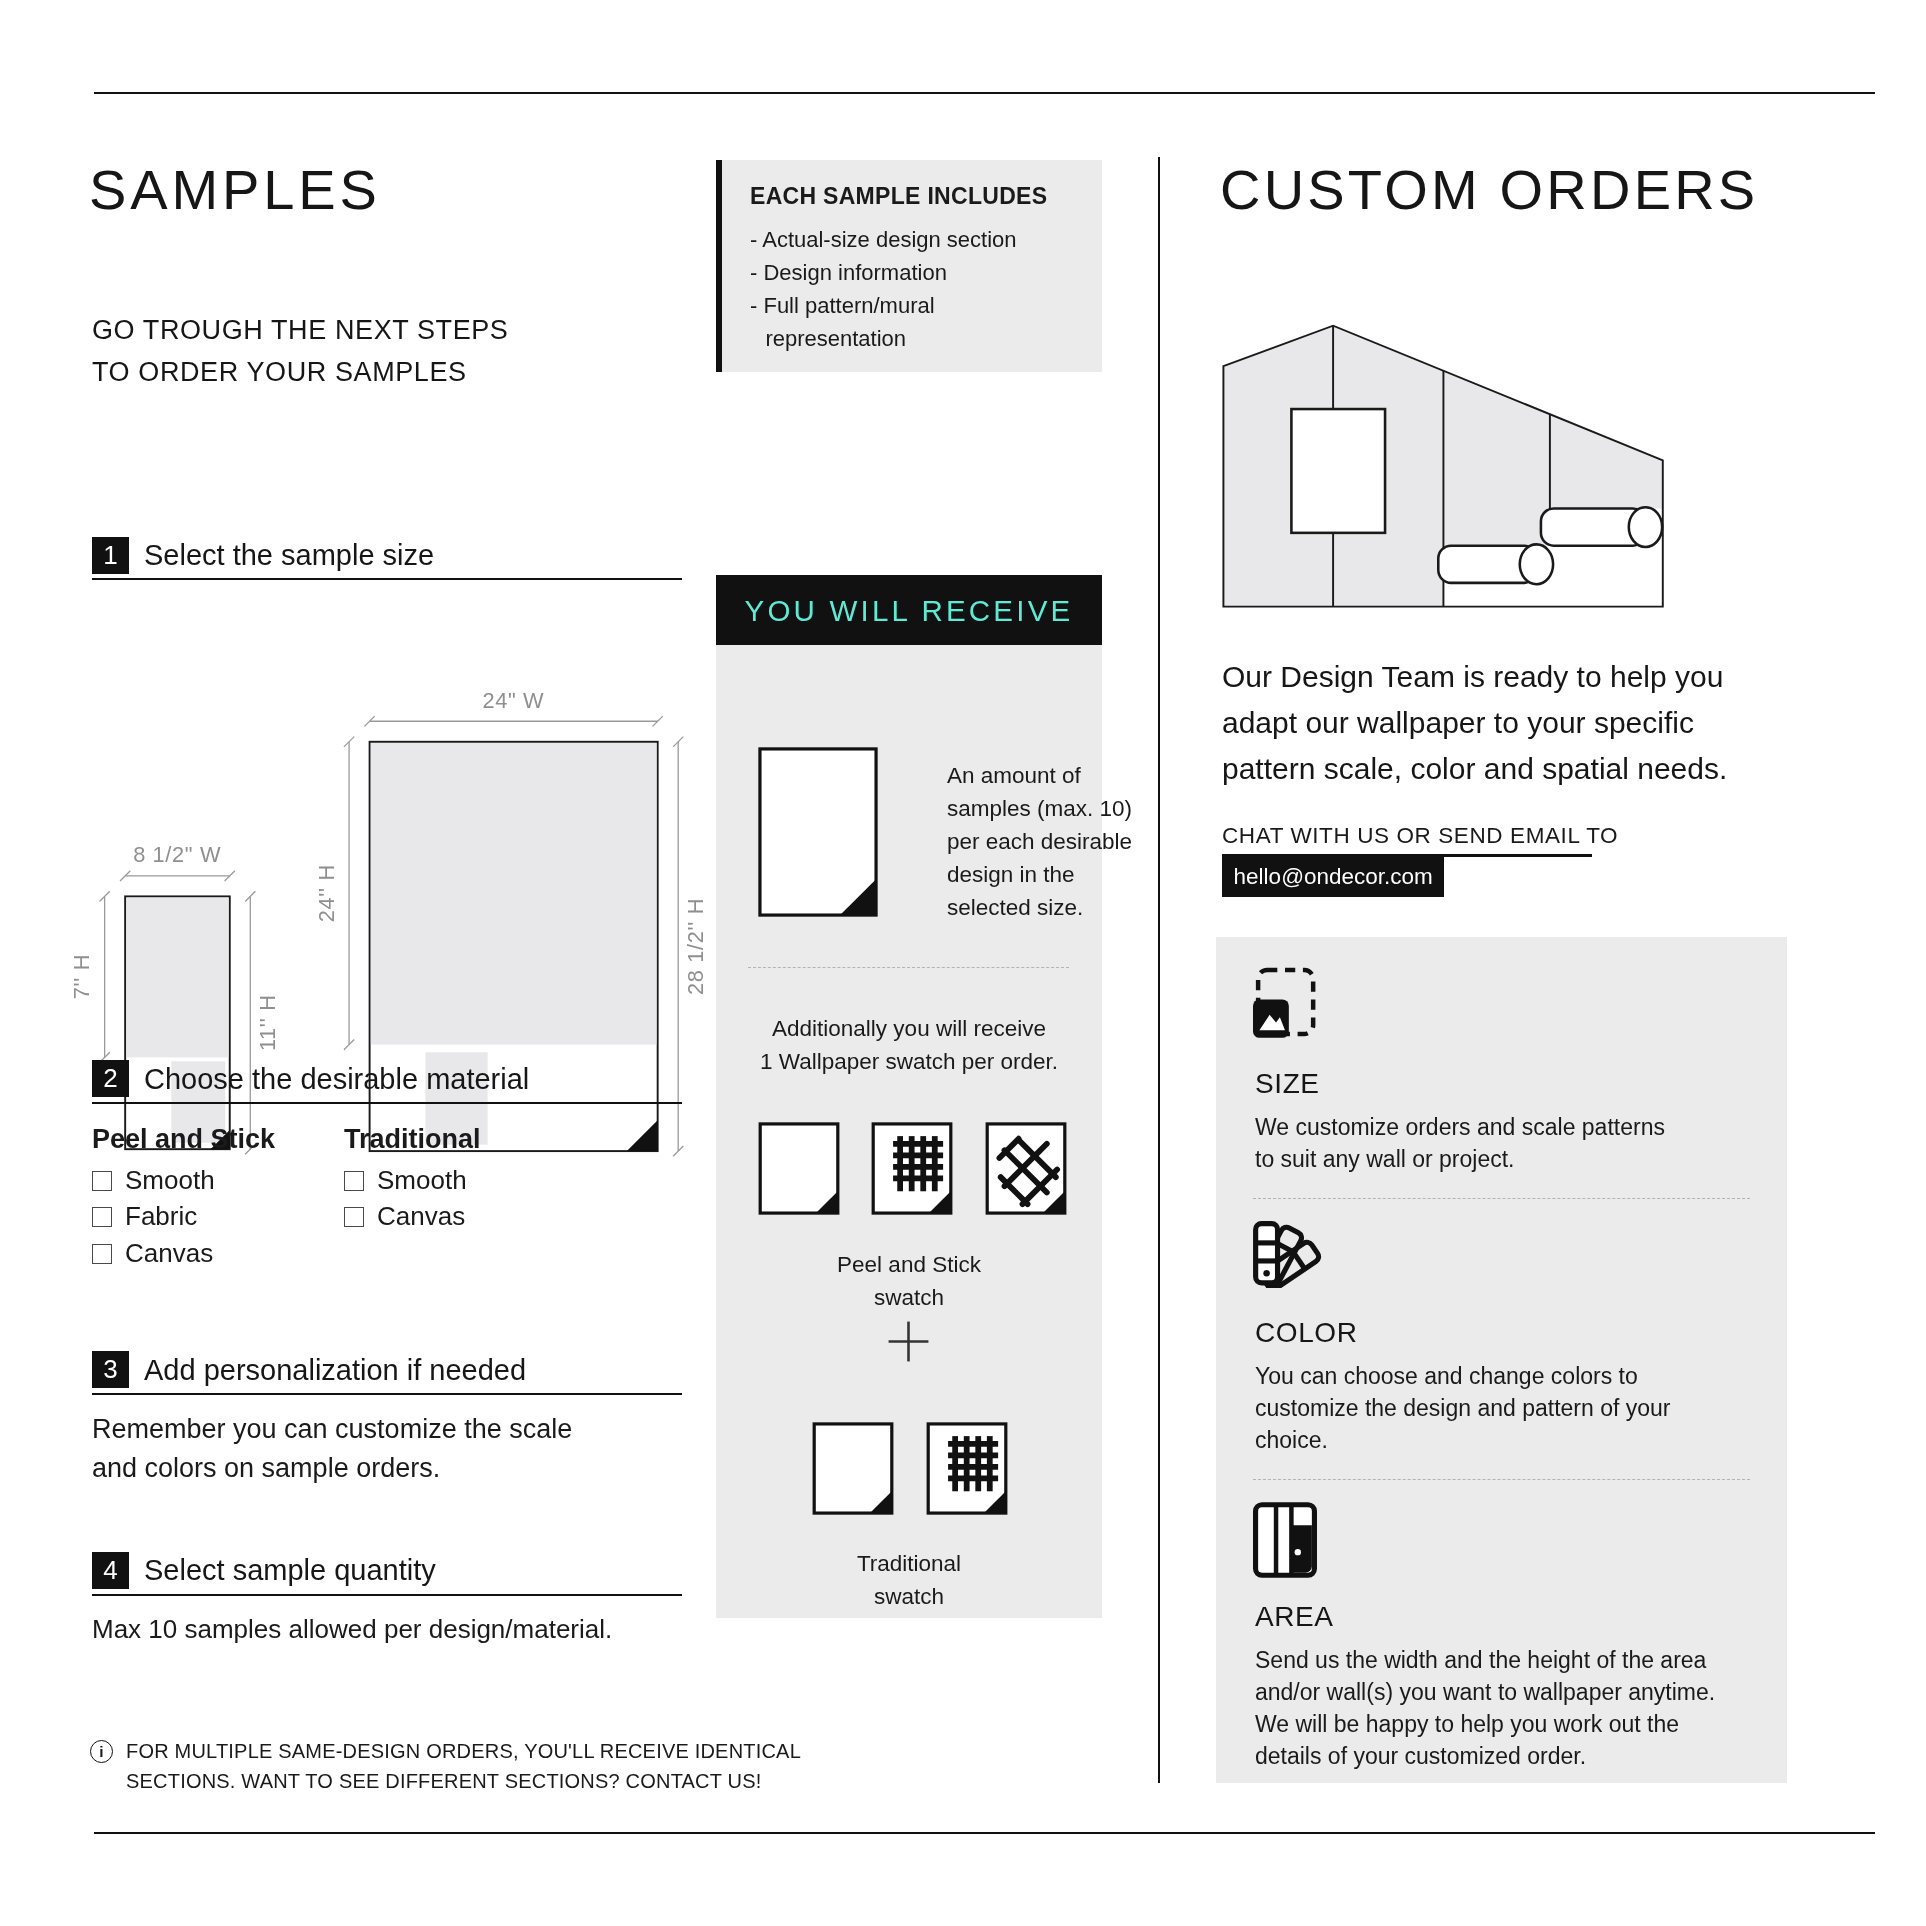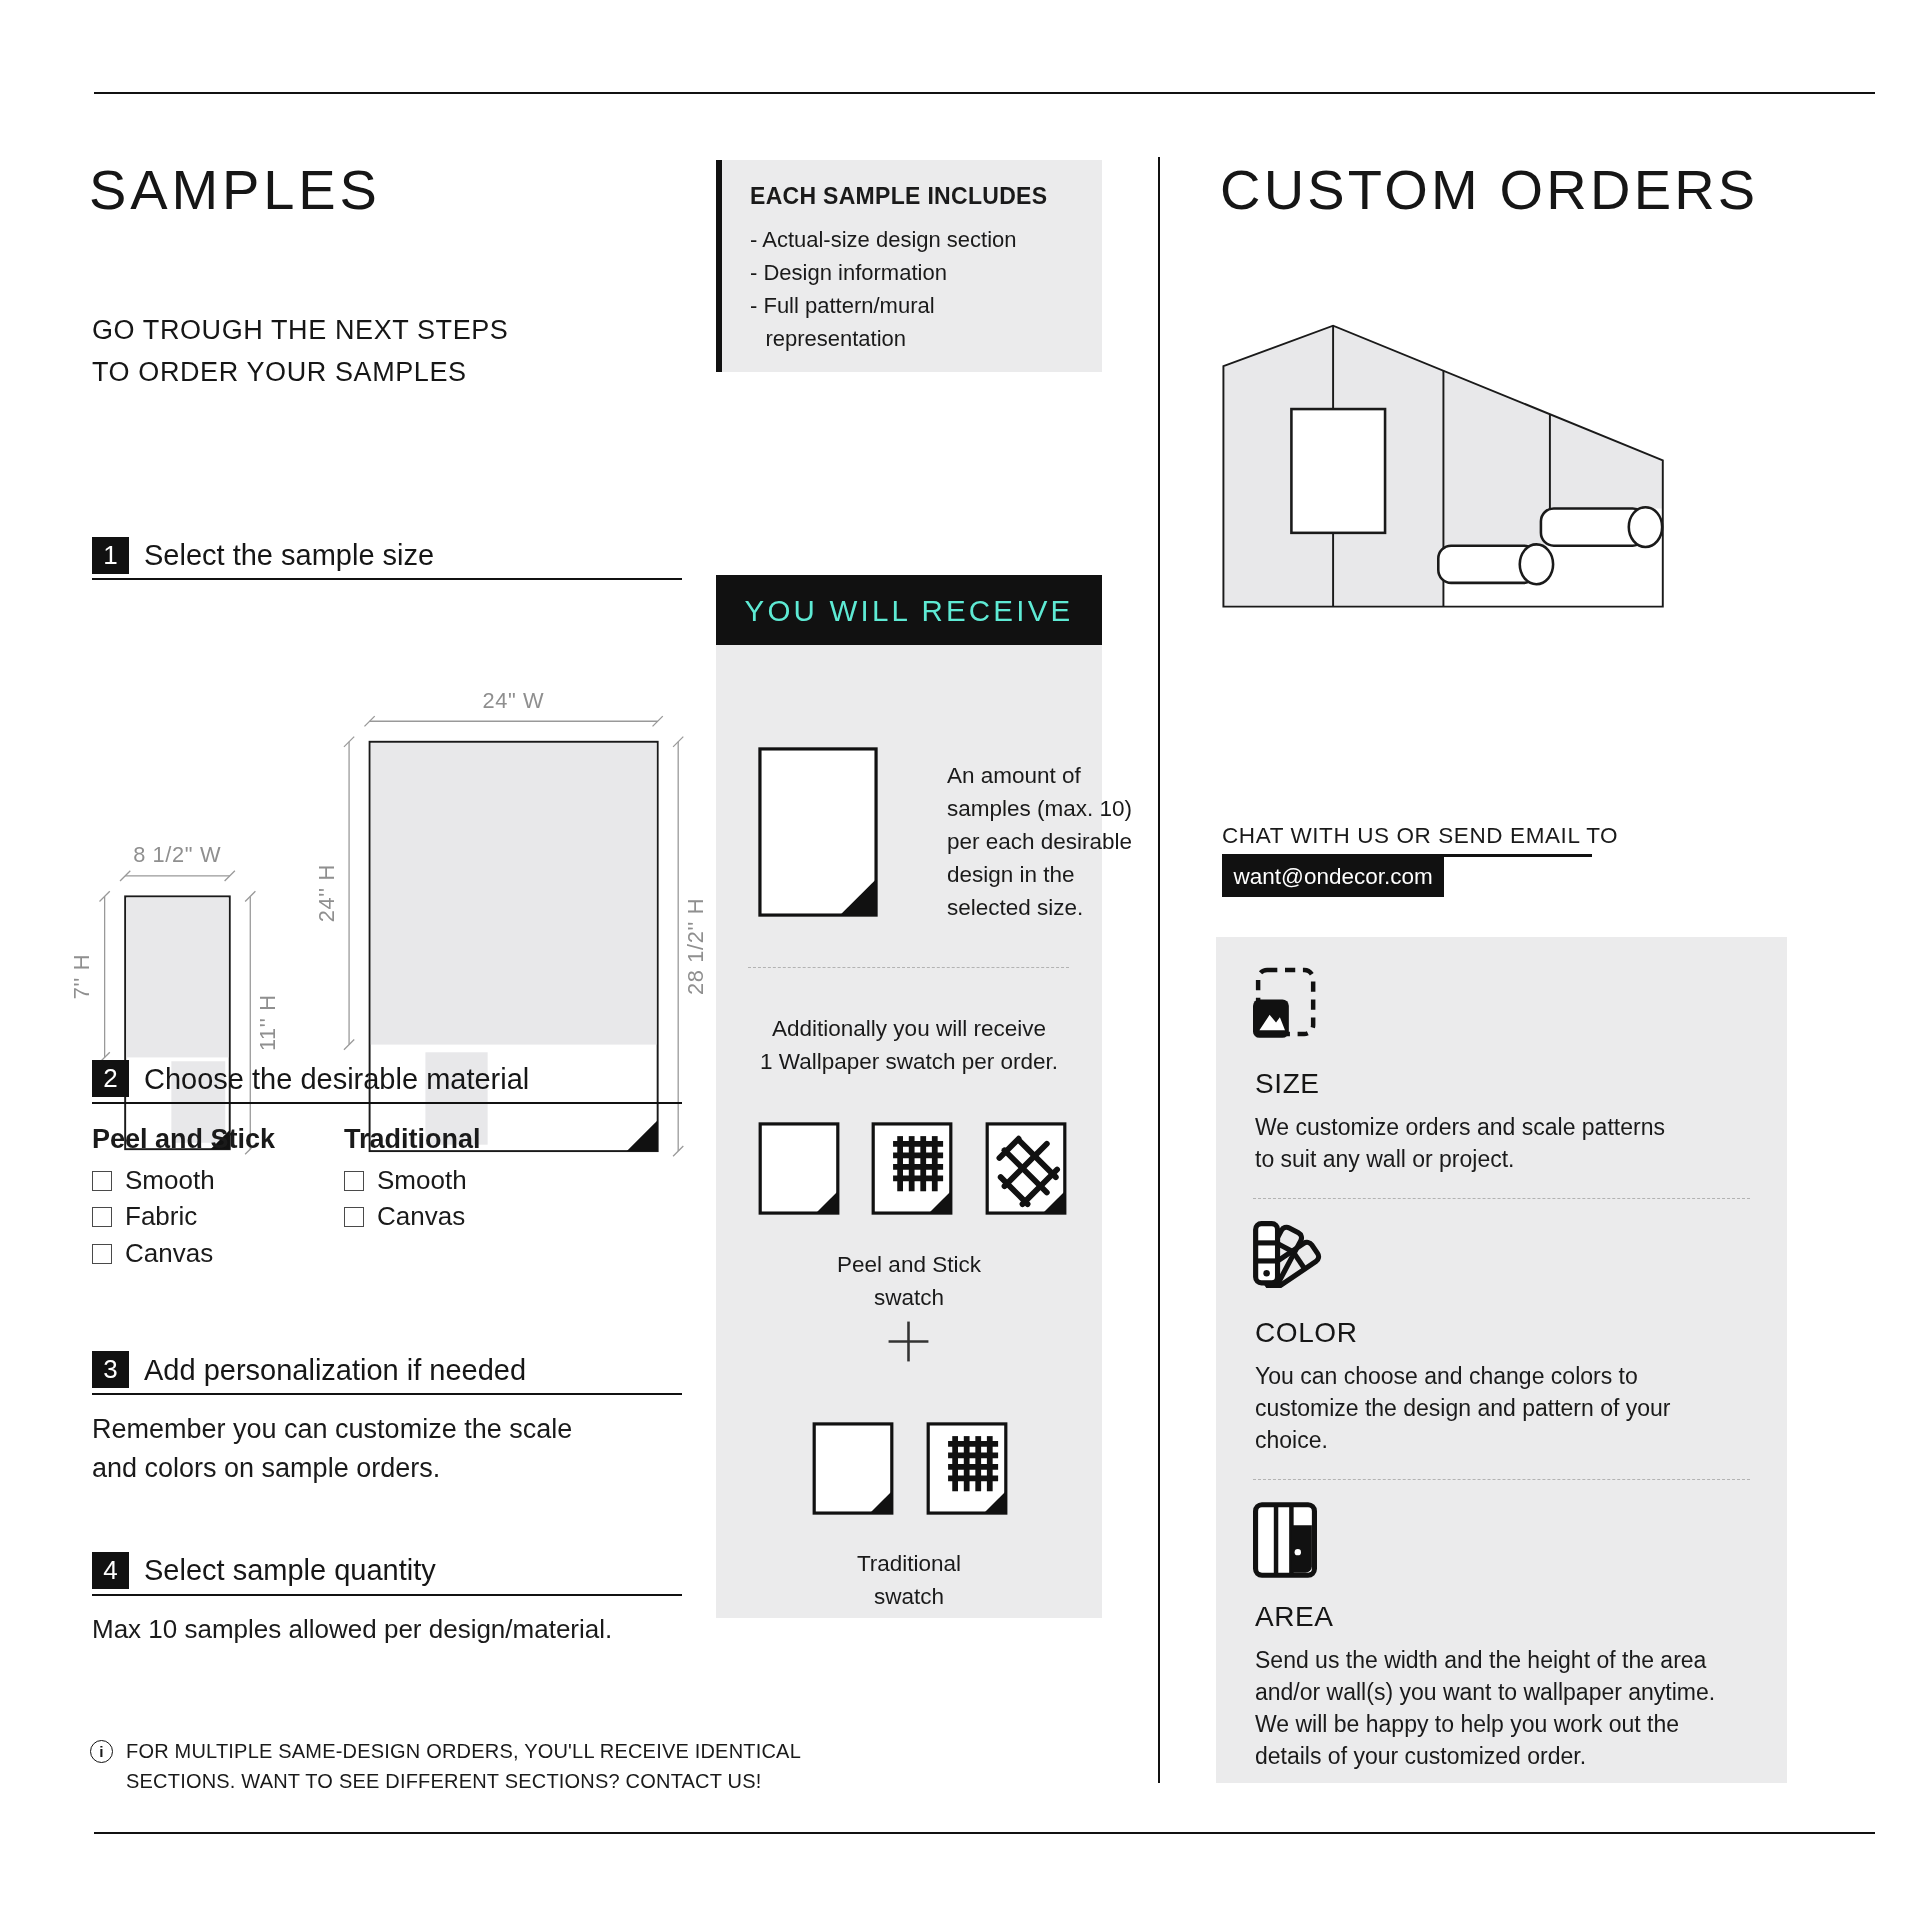--- a/index.html
+++ b/index.html
@@ -267,24 +267,29 @@
     </g>
     <rect x="116" y="137" width="146" height="193" fill="#ffffff" stroke="#1a1a1a" stroke-width="4"></rect>
     <g fill="#ffffff" stroke="#1a1a1a" stroke-width="4">
       <rect x="505" y="292" width="163" height="58" rx="20"></rect>
       <ellipse cx="668" cy="321" rx="26" ry="31"></ellipse>
       <rect x="345" y="350" width="153" height="58" rx="20"></rect>
       <ellipse cx="498" cy="379" rx="26" ry="31"></ellipse>
     </g>
   </svg>
 
+  <div class="abs intro" style="left:1222px;top:654px;">
+    <div>Our Design Team is ready to help you</div>
+    <div>adapt our wallpaper to your specific</div>
+    <div>pattern scale, color and spatial needs.</div>
+  </div>
 
   <div class="abs chat-label" style="left:1222px;top:823px;">CHAT WITH US OR SEND EMAIL TO</div>
   <div class="abs" style="left:1222px;top:854px;width:370px;height:2.6px;background:#111;"></div>
-  <div class="abs email-box" style="left:1222px;top:856px;">want@ondecor.com</div>
+  <div class="abs email-box" style="left:1222px;top:856px;">hello@ondecor.com</div>
 
   <div class="abs rightpanel" style="left:1216px;top:937px;width:571px;height:846px;"></div>
 
   <svg class="abs" style="left:1253px;top:966px;" width="64" height="72" viewBox="0 0 100 112">
     <rect x="8" y="6" width="86" height="100" rx="14" fill="none" stroke="#111" stroke-width="7" stroke-dasharray="16 12"></rect>
     <rect x="0" y="52" width="56" height="60" rx="10" fill="#111"></rect>
     <polygon points="10,100 26,76 36,88 42,80 50,100" fill="#fff"></polygon>
   </svg>
   <div class="abs sec-heading" style="left:1255px;top:1068px;">SIZE</div>
   <div class="abs sec-body" style="left:1255px;top:1111px;">

